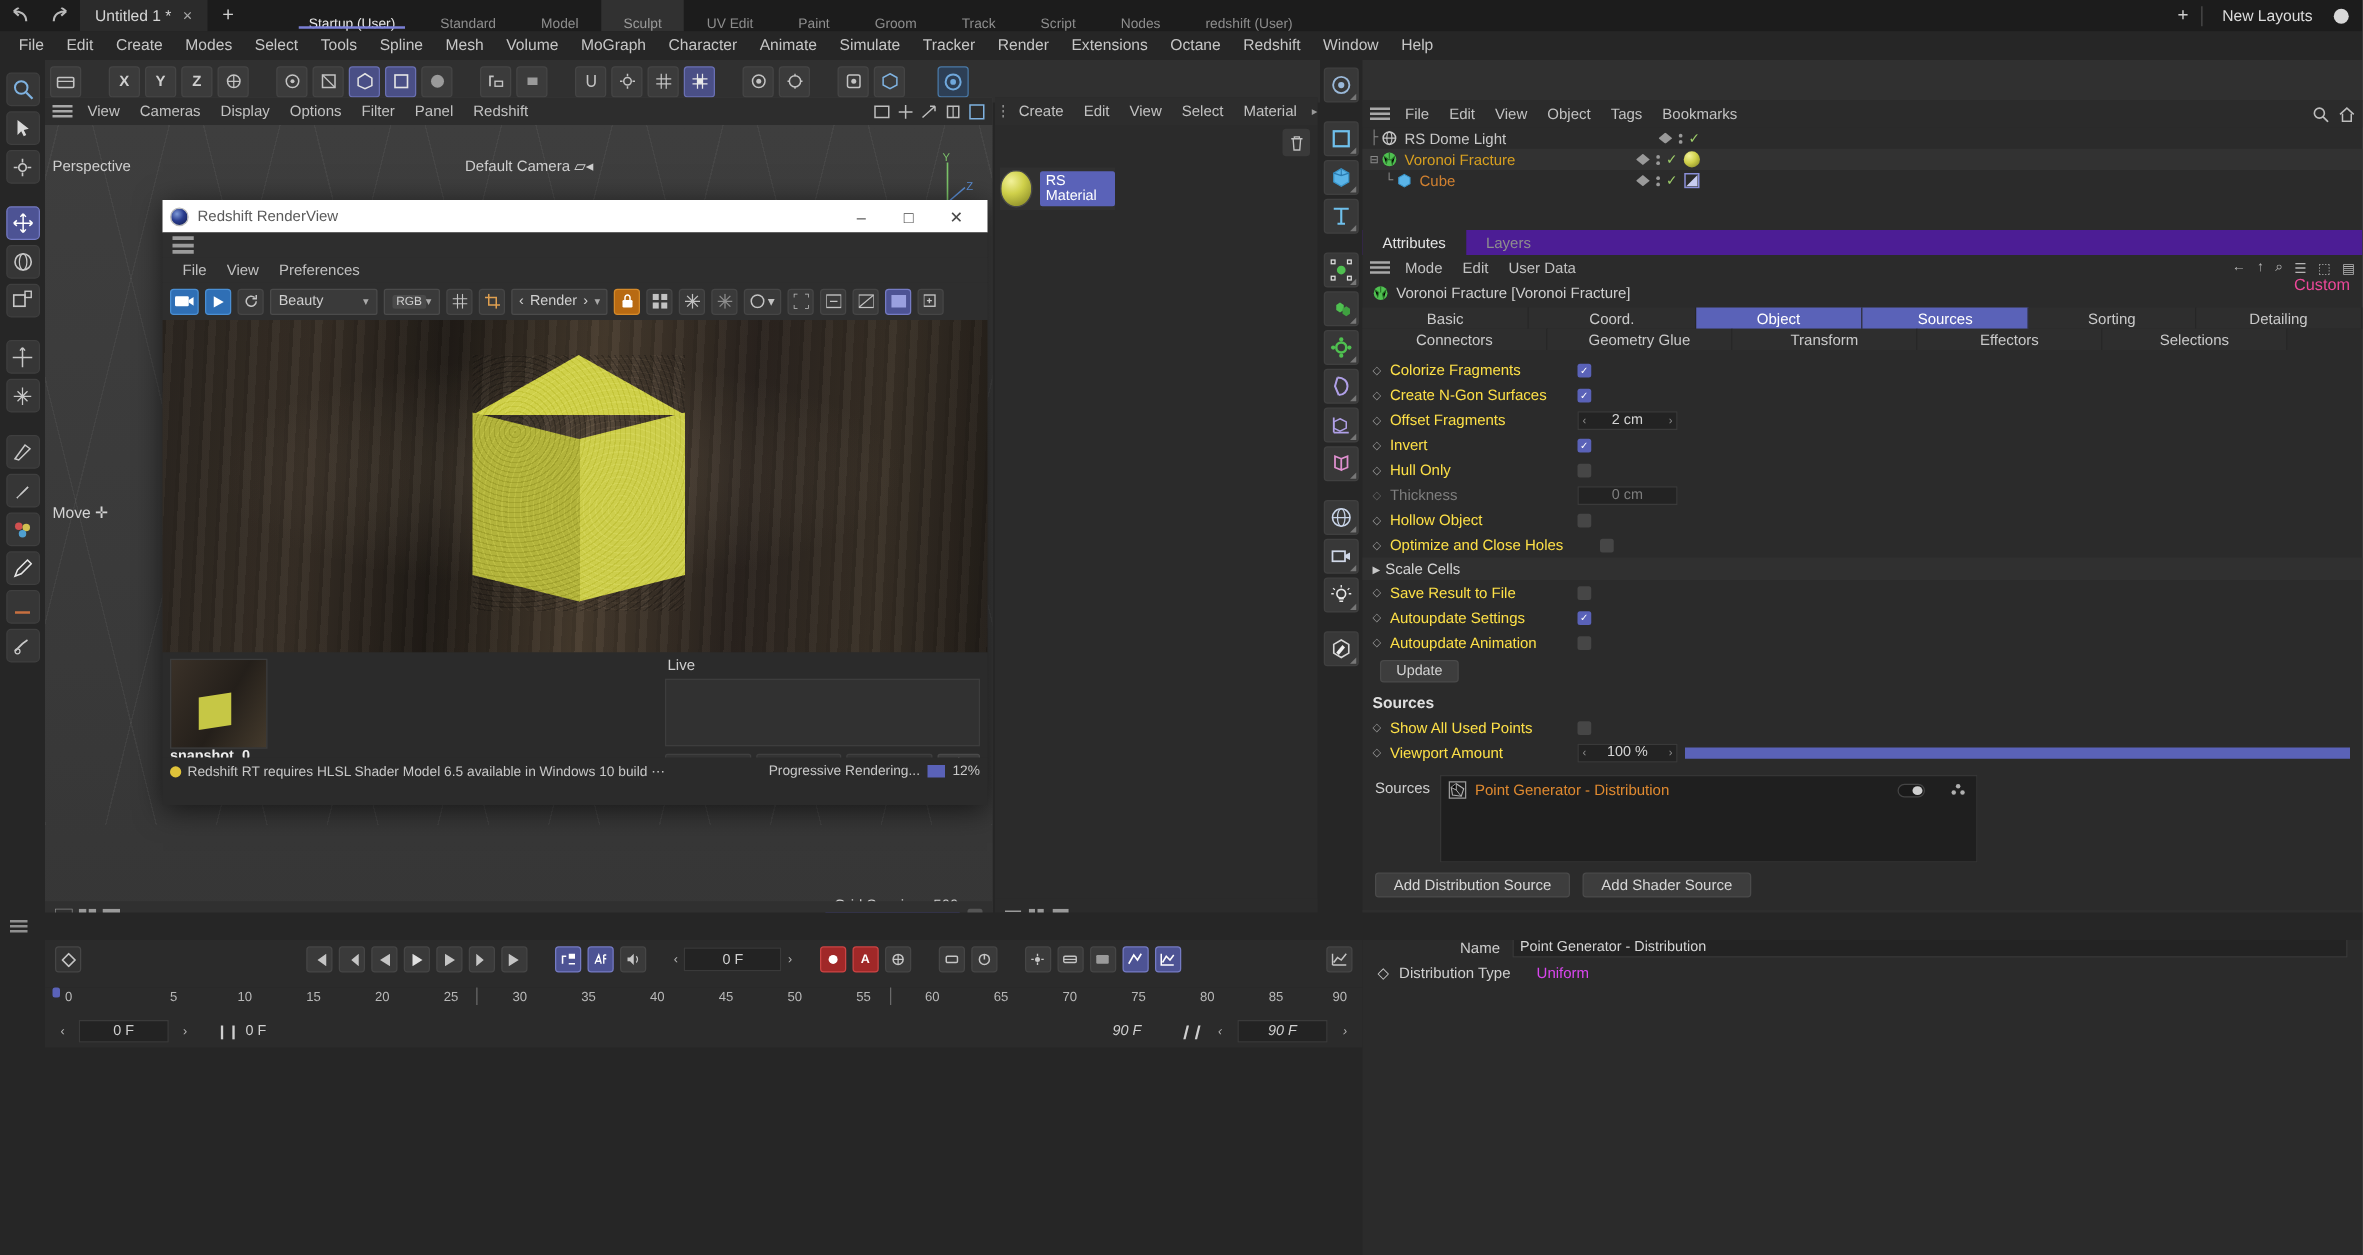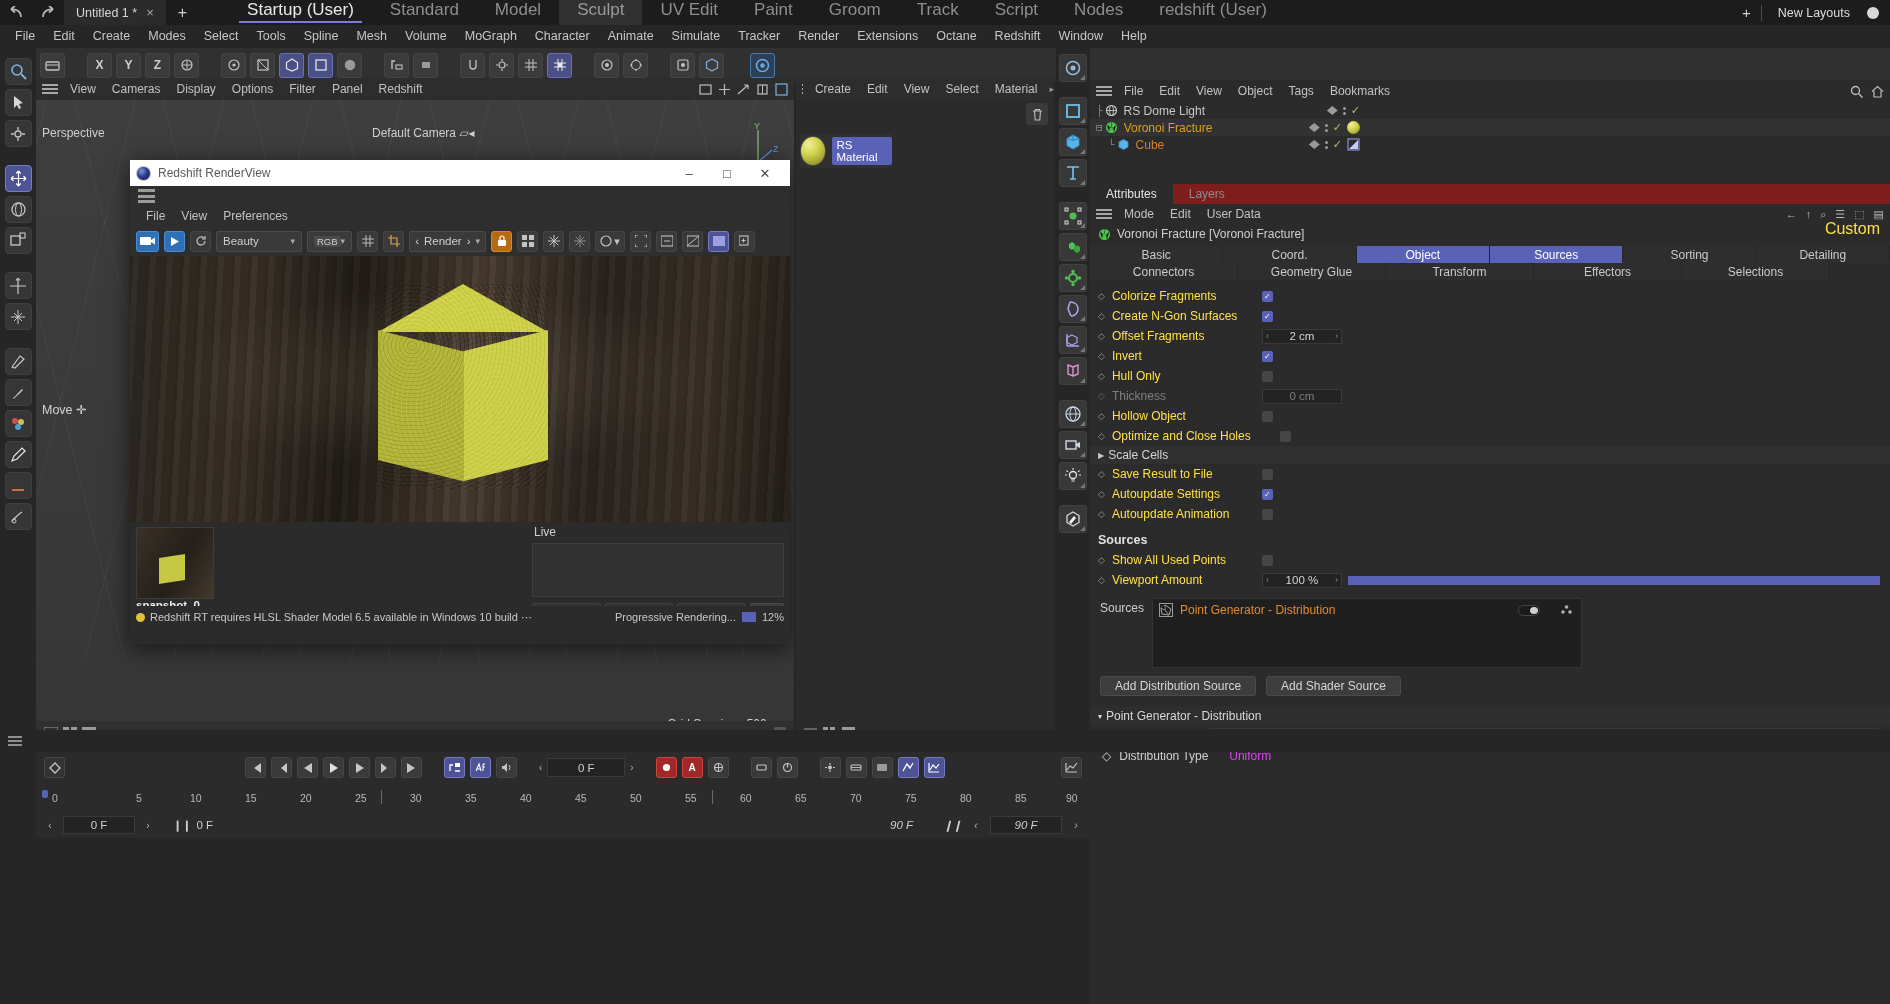--- a/index.html
+++ b/index.html
@@ -21,21 +21,21 @@
   .tb-icons { display: flex; align-items: center; padding: 0 8px; gap: 12px; }
   .tb-icon { width: 18px; height: 18px; display: flex; align-items: center; justify-content: center; color: #b9b9b9; }
   .doc-tab {
     display: flex; align-items: center; gap: 9px; padding: 0 12px;
     background: #2b2b2b; color: #d6d6d6; font-size: 12.5px;
   }
   .doc-tab .x { color: #a8a8a8; font-size: 13px; }
   .tb-plus { display: flex; align-items: center; padding: 0 12px; color: #d0d0d0; font-size: 16px; }
   .layout-tabs { display: flex; align-items: stretch; margin-left: 30px; }
   .layout-tab {
-    padding: 0 18px; display: flex; align-items: flex-start; color: #8e8e8e; font-size: 17px;
+    padding: 0 18px; display: flex; align-items: flex-end; color: #8e8e8e; font-size: 11px;
     position: relative;
   }
   .layout-tab.active { color: #e8e8e8; }
   .layout-tab.active::after {
     content: ''; position: absolute; left: 10px; right: 10px; bottom: 2px; height: 2px; background: #7a7fd4;
   }
   .layout-tab.hl { background: #313131; color: #9a9a9a; }
   .tb-right { margin-left: auto; display: flex; align-items: center; gap: 10px; padding-right: 10px; }
   .vsep { width: 1px; height: 16px; background: #4d4d4d; }
   .newlayouts { color: #dcdcdc; font-size: 12.5px; padding: 0 6px; }
@@ -276,28 +276,28 @@
   .om-icon { width: 14px; height: 14px; margin-right: 5px; display: flex; align-items: center; justify-content: center; }
   .om-tags { position: absolute; right: 530px; display: flex; align-items: center; gap: 5px; }
   .dot-layer { width: 11px; height: 9px; background: #9a9a9a; clip-path: polygon(50% 0,100% 50%,50% 100%,0 50%); }
   .dots2 { display: flex; flex-direction: column; gap: 2px; }
   .dots2 i { width: 3px; height: 3px; background: #9a9a9a; border-radius: 50%; display:block; }
 
   
   .attr {
     position: absolute; left: 1090px; top: 184px; width: 800px; height: 820px; background: #2b2b2b;
   }
-  .at-tabs { height: 20px; display: flex; align-items: stretch; background: #7f1d1d; }
+  .at-tabs { height: 20px; display: flex; align-items: stretch; background: #4c1d95; }
   .at-tab { padding: 0 16px; display: flex; align-items: center; font-size: 12px; color: #8e8e8e; }
   .at-tab.active { background: #2b2b2b; color: #e4e4e4; }
   .at-menu { height: 20px; display: flex; align-items: center; padding-left: 6px; }
   .at-menu .mi { padding: 0 8px; color: #c2c2c2; font-size: 12px; }
   .at-menu .right { margin-left: auto; display: flex; gap: 9px; padding-right: 6px; color: #b5b5b5; font-size: 11px; }
   .at-obj { height: 20px; display: flex; align-items: center; padding-left: 8px; font-size: 12px; color: #cfcfcf; gap: 6px; }
-  .at-custom { position: absolute; right: 10px; top: 36px; color: #fde047; font-size: 16px; }
+  .at-custom { position: absolute; right: 10px; top: 36px; color: #ec4899; font-size: 13px; }
   .at-tabrow { display: flex; height: 17px; margin-top: 2px; }
   .at-ptab {
     flex: 1; display: flex; align-items: center; justify-content: center;
     font-size: 12px; color: #cacaca; background: #2e2e2e; border-right: 1px solid #262626;
   }
   .at-ptab.active { background: #5a62b8; color: #fff; }
   .prop-row { height: 20px; display: flex; align-items: center; padding-left: 8px; font-size: 12px; }
   .prop-row .dia { color: #9a9a9a; font-size: 9px; margin-right: 7px; }
   .prop-label { color: #fde047; width: 150px; }
   .prop-label.dim { color: #7e7e7e; }
@@ -1298,20 +1298,23 @@
       <span class="dia">◇</span>
       <span class="prop-label">Autoupdate Settings</span>
       <span class="chk">✓</span>
     </div>
     <div class="prop-row">
       <span class="dia">◇</span>
       <span class="prop-label">Autoupdate Animation</span>
       <span class="chk off"></span>
     </div>
 
+    <div style="padding-left:14px;padding-top:4px;">
+      <span class="btn-sm">Update</span>
+    </div>
 
     <div class="grp-head" style="margin-top:6px;">Sources</div>
 
     <div class="prop-row">
       <span class="dia">◇</span>
       <span class="prop-label">Show All Used Points</span>
       <span class="chk off"></span>
     </div>
     <div class="prop-row">
       <span class="dia">◇</span>

